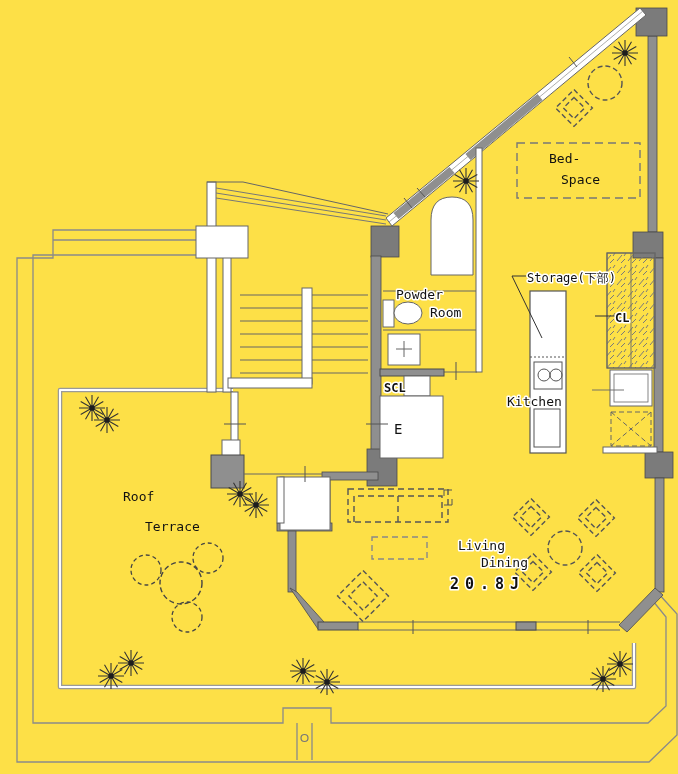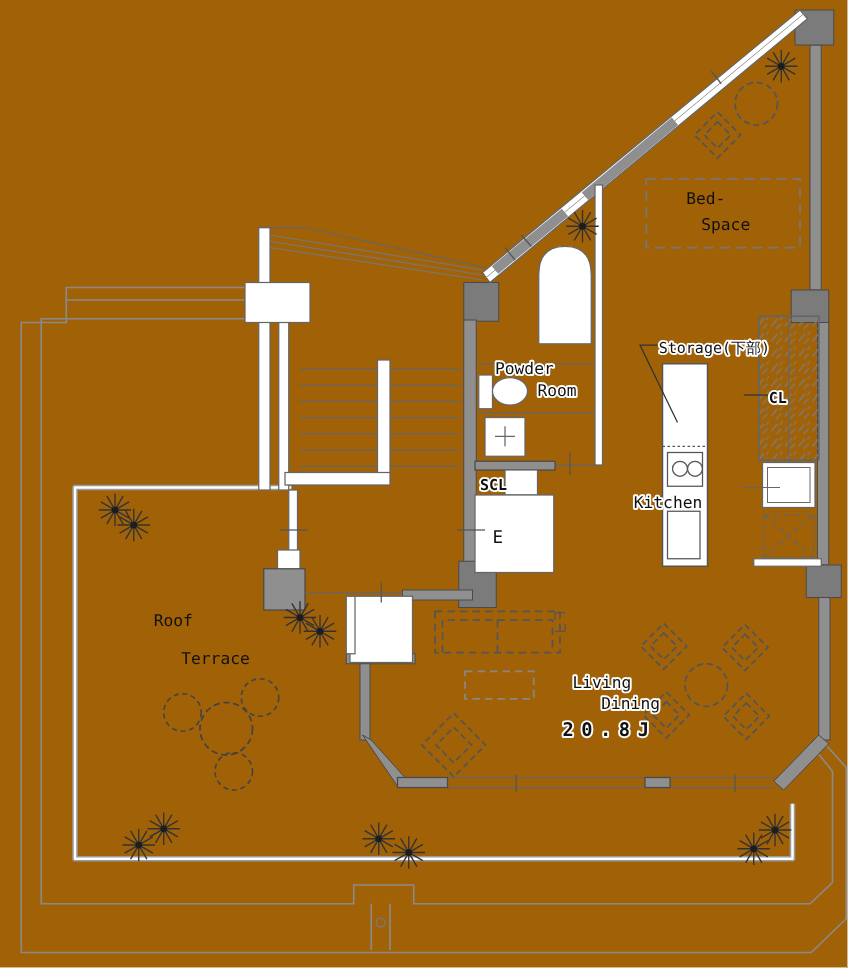--- a/index.html
+++ b/index.html
@@ -1,16 +1,16 @@
 <!DOCTYPE html>
 <html><head>
 <meta charset="utf-8">
 <style>
   html,body{margin:0;padding:0;background:#fff;}
-  .plan-wrap{width:678px;height:774px;position:relative;background:#a16207;overflow:hidden;}
+  .plan-wrap{width:678px;height:774px;position:relative;background:#fde047;overflow:hidden;}
   svg{display:block;font-family:"DejaVu Sans Mono", monospace;}
   text{fill:#111;}
   .halo{paint-order:stroke;stroke:#fff;stroke-width:3px;stroke-linejoin:round;}
   .lbl13{font-size:13px;}
   .lbl12{font-size:12px;}
   .lbl14{font-size:14px;}
   .size-lbl{font-size:15px;letter-spacing:6px;font-weight:bold;}
   .bold{font-weight:bold;}
 </style>
 </head>

